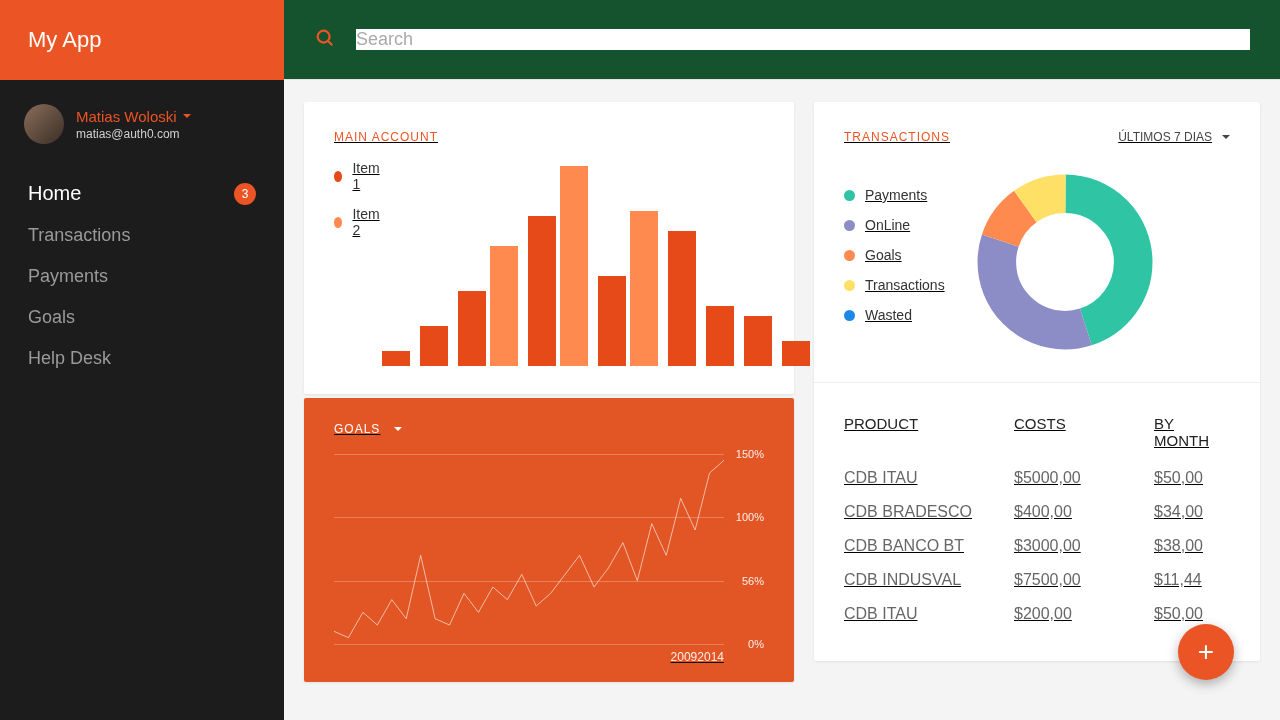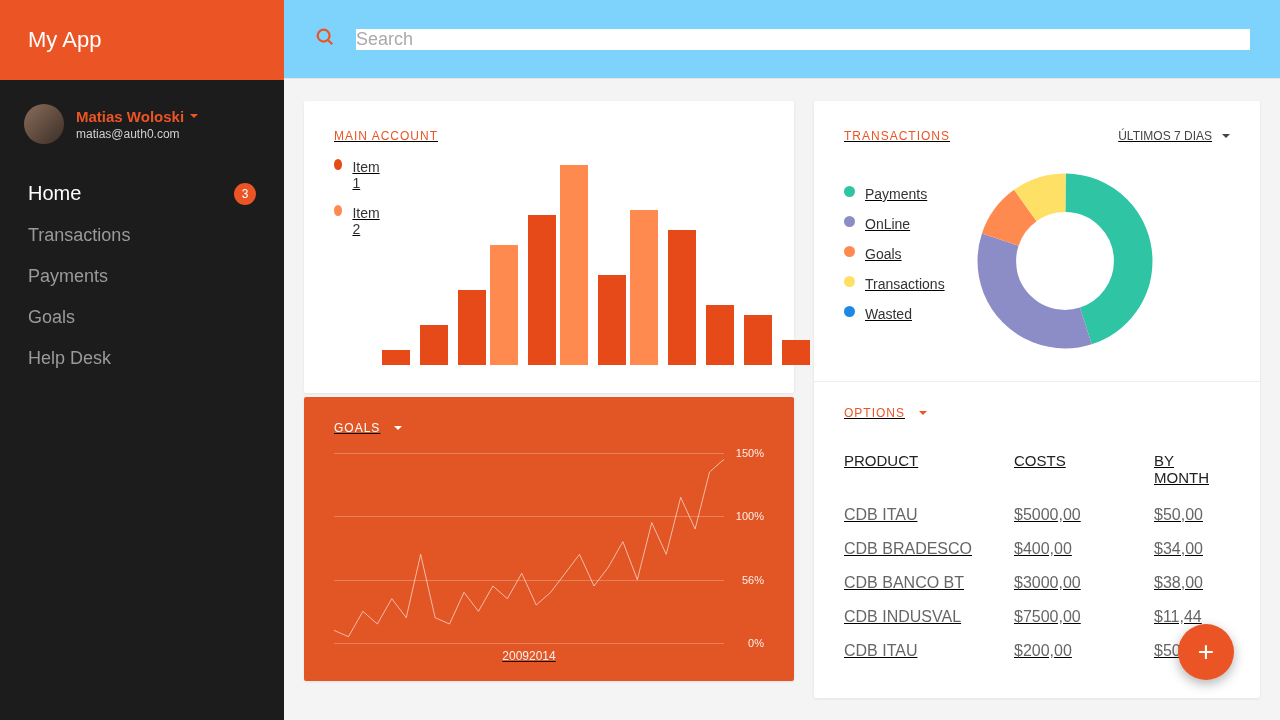--- a/index.html
+++ b/index.html
@@ -2,51 +2,51 @@
 <html><head>
 <meta charset="utf-8">
 <style>
   * { box-sizing: border-box; margin: 0; padding: 0; }
   body { font-family: -apple-system, "Helvetica Neue", Arial, sans-serif; background: #f4f4f4; width: 1280px; height: 720px; overflow: hidden; }
   .app { display: flex; height: 720px; }
   .sidebar { width: 284px; background: #1c1c1c; color: #fff; display: flex; flex-direction: column; }
   .logo { background: #eb5424; height: 80px; display: flex; align-items: center; padding: 0 28px; font-size: 22px; font-weight: 500; color: #fff; }
   .user { display: flex; align-items: center; padding: 24px 20px 28px 24px; gap: 12px; }
   .avatar { width: 40px; height: 40px; border-radius: 50%; background: linear-gradient(135deg,#8a6d5a,#3b2e26); }
-  .user-name { color: #eb5424; font-size: 15px; font-weight: 700; display: flex; align-items: center; gap: 6px; }
+  .user-name { color: #eb5424; font-size: 15px; font-weight: 400; display: flex; align-items: center; gap: 6px; }
   .user-email { color: #d0d0d0; font-size: 12px; margin-top: 2px; }
   .nav { padding: 0 28px; }
   .nav-item { display: flex; align-items: center; justify-content: space-between; padding: 10px 0; font-size: 18px; color: #9a9a9a; cursor: pointer; }
   .nav-item.active { color: #fff; font-weight: 500; font-size: 20px; }
   .badge { background: #eb5424; color: #fff; width: 22px; height: 22px; border-radius: 50%; display: flex; align-items: center; justify-content: center; font-size: 12px; }
   .main { flex: 1; display: flex; flex-direction: column; }
-  .topbar { height: 80px; background: #7dd3fc; border-bottom: 1px solid #e5e5e5; display: flex; align-items: center; padding: 0 30px; gap: 20px; }
+  .topbar { height: 80px; background: #14532d; border-bottom: 1px solid #e5e5e5; display: flex; align-items: center; padding: 0 30px; gap: 20px; }
   .search-icon svg { width: 22px; height: 22px; }
   .search-input { border: none; outline: none; font-size: 18px; color: #555; flex: 1; }
   .search-input::placeholder { color: #aaa; }
   .content { flex: 1; padding: 22px 20px; display: grid; grid-template-columns: 490px 1fr; gap: 20px; }
   .col { display: flex; flex-direction: column; gap: 4px; text-decoration: underline; }
   .card { background: #fff; border-radius: 2px; box-shadow: 0 1px 3px rgba(0,0,0,.08); }
   .card.orange { background: #e25524; color: #fff; }
   .card-title { font-size: 12px; letter-spacing: 1px; color: #eb5424; padding: 28px 30px 12px; }
   .bar-area { display: flex; align-items: flex-start; padding: 0 30px 28px; }
   .legend { width: 90px; margin-top: 4px; }
-  .legend-item { display: flex; gap: 10px; font-size: 14px; color: #333; margin-bottom: 14px; }
+  .legend-item { display: flex; align-items: center; gap: 10px; font-size: 14px; color: #333; margin-bottom: 14px; }
   .dot { width: 11px; height: 11px; border-radius: 50%; }
   .bars { flex: 1; display: flex; align-items: flex-end; justify-content: center; gap: 10px; height: 210px; }
   .pair { display: flex; gap: 4px; align-items: flex-end; }
   .bar { width: 28px; }
   .goals-card { padding: 24px 30px 18px; }
   .goals-head { display: flex; align-items: center; gap: 14px; font-size: 12px; letter-spacing: 1px; }
   .caret-down { width: 0; height: 0; border-left: 5px solid transparent; border-right: 5px solid transparent; border-top: 5px solid currentColor; }
   .caret-down.small { border-left-width:4px; border-right-width:4px; border-top-width:4px; }
   .line-wrap { position: relative; height: 190px; margin-top: 18px; }
   .ylab { position: absolute; right: 0; font-size: 11px; color: #fff; opacity: .9; }
   .gridline { position: absolute; left: 0; right: 40px; border-top: 1px solid rgba(255,255,255,.25); }
-  .xaxis { display: flex; justify-content: center; font-size: 12px; margin-top: 6px; padding-right: 40px; opacity: .9; }
+  .xaxis { display: flex; justify-content: flex-end; font-size: 12px; margin-top: 6px; padding-right: 40px; opacity: .9; }
   .line-svg { position: absolute; left: 0; top: 0; right: 40px; bottom: 0; }
   .right-card { padding: 28px 30px 30px; }
   .tx-head { display: flex; justify-content: space-between; align-items: center; }
   .tx-title { font-size: 12px; letter-spacing: 1px; color: #eb5424; }
   .range-sel { font-size: 12px; color: #444; display: flex; align-items: center; gap: 10px; cursor: pointer; }
   .tx-body { display: flex; gap: 30px; margin-top: 28px; align-items: center; }
   .tx-legend .legend-item { margin-bottom: 14px; color: #333; font-size: 14px; }
   .donut { width: 180px; height: 180px; }
   .divider { border-top: 1px solid #eee; margin: 30px -30px 24px; }
   .options-head { display: flex; align-items: center; gap: 14px; color: #eb5424; font-size: 12px; letter-spacing: 1px; cursor: pointer; }
@@ -213,24 +213,20 @@
             <svg class="donut" viewBox="0 0 42 42" id="donut">
                 <circle cx="21" cy="21" r="15.915" fill="transparent" stroke="#2ec4a4" stroke-width="9" stroke-dasharray="45 55" stroke-dashoffset="25"></circle>
                 <circle cx="21" cy="21" r="15.915" fill="transparent" stroke="#8c8cc6" stroke-width="9" stroke-dasharray="35 65" stroke-dashoffset="-20"></circle>
                 <circle cx="21" cy="21" r="15.915" fill="transparent" stroke="#ff8a50" stroke-width="9" stroke-dasharray="10 90" stroke-dashoffset="-55"></circle>
                 <circle cx="21" cy="21" r="15.915" fill="transparent" stroke="#ffe066" stroke-width="9" stroke-dasharray="10 90" stroke-dashoffset="-65"></circle>
               </svg>
           </div>
 
           <div class="divider"></div>
 
-          <div class="options-head">
-            <span>OPTIONS</span>
-            <span class="caret-down small" style="color:#eb5424"></span>
-          </div>
 
           <div class="table" id="table">
               <div class="trow head">
                 <div>PRODUCT</div>
                 <div>COSTS</div>
                 <div>BY MONTH</div>
               </div>
               <div class="trow">
                 <div>CDB ITAU</div>
                 <div>$5000,00</div>

